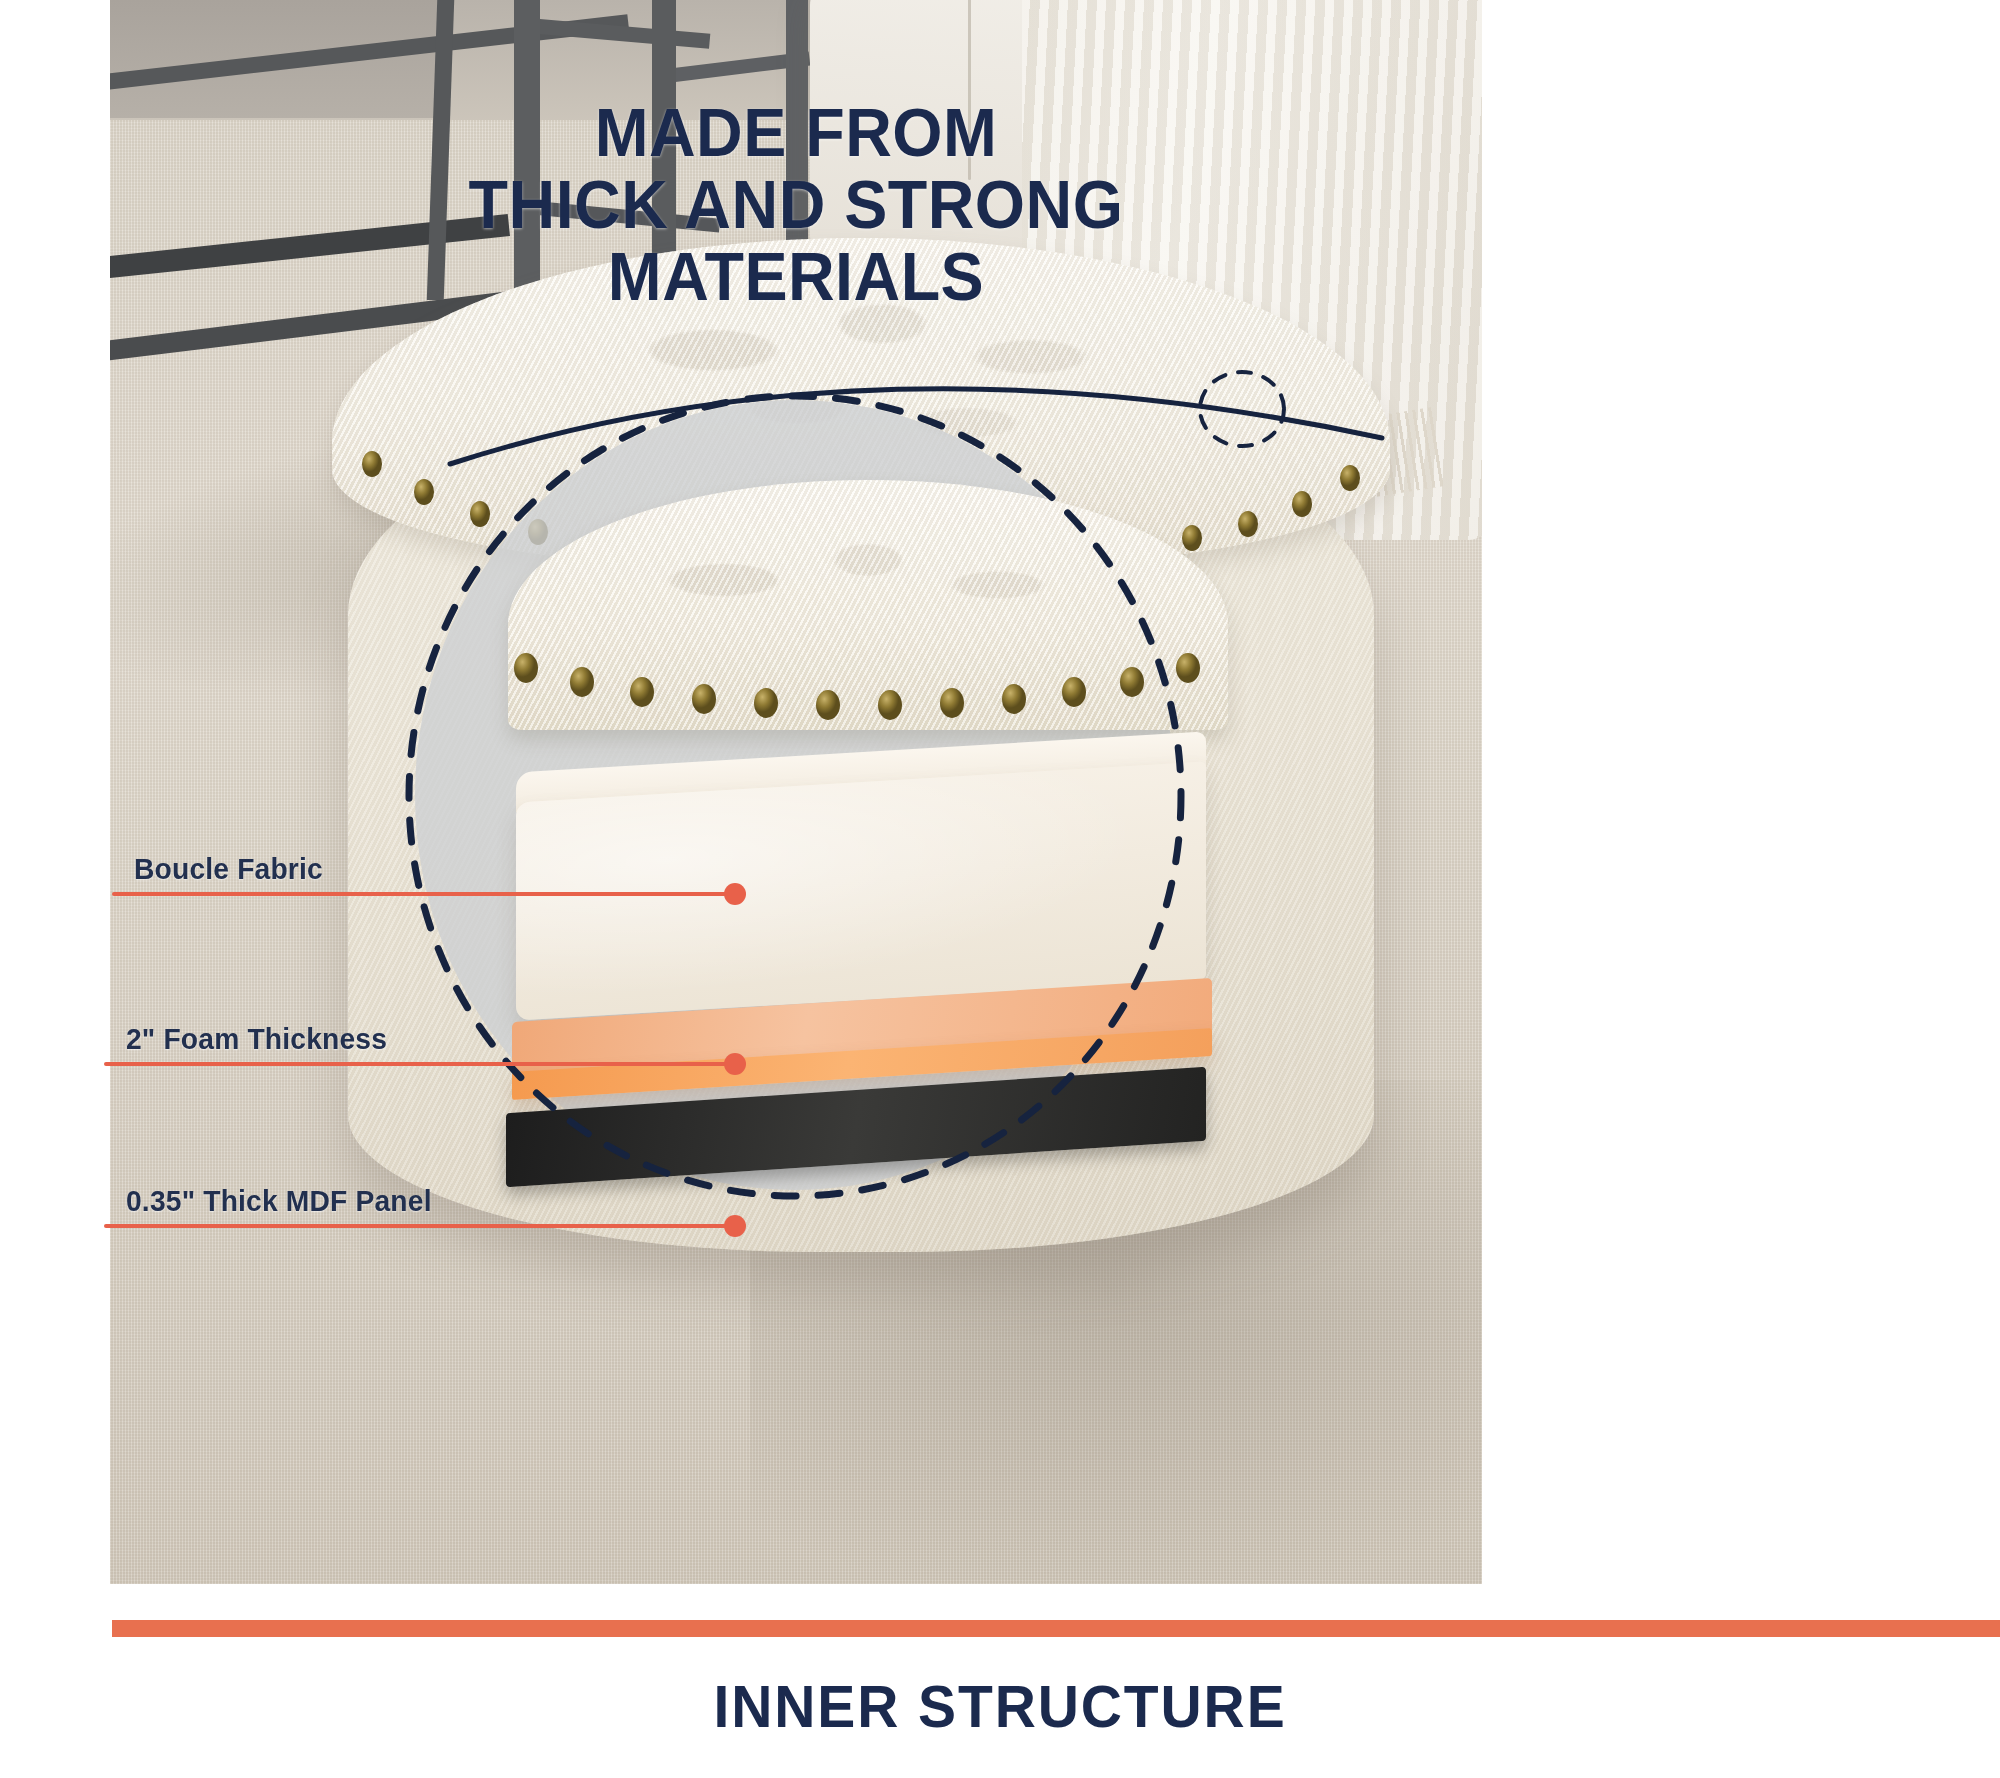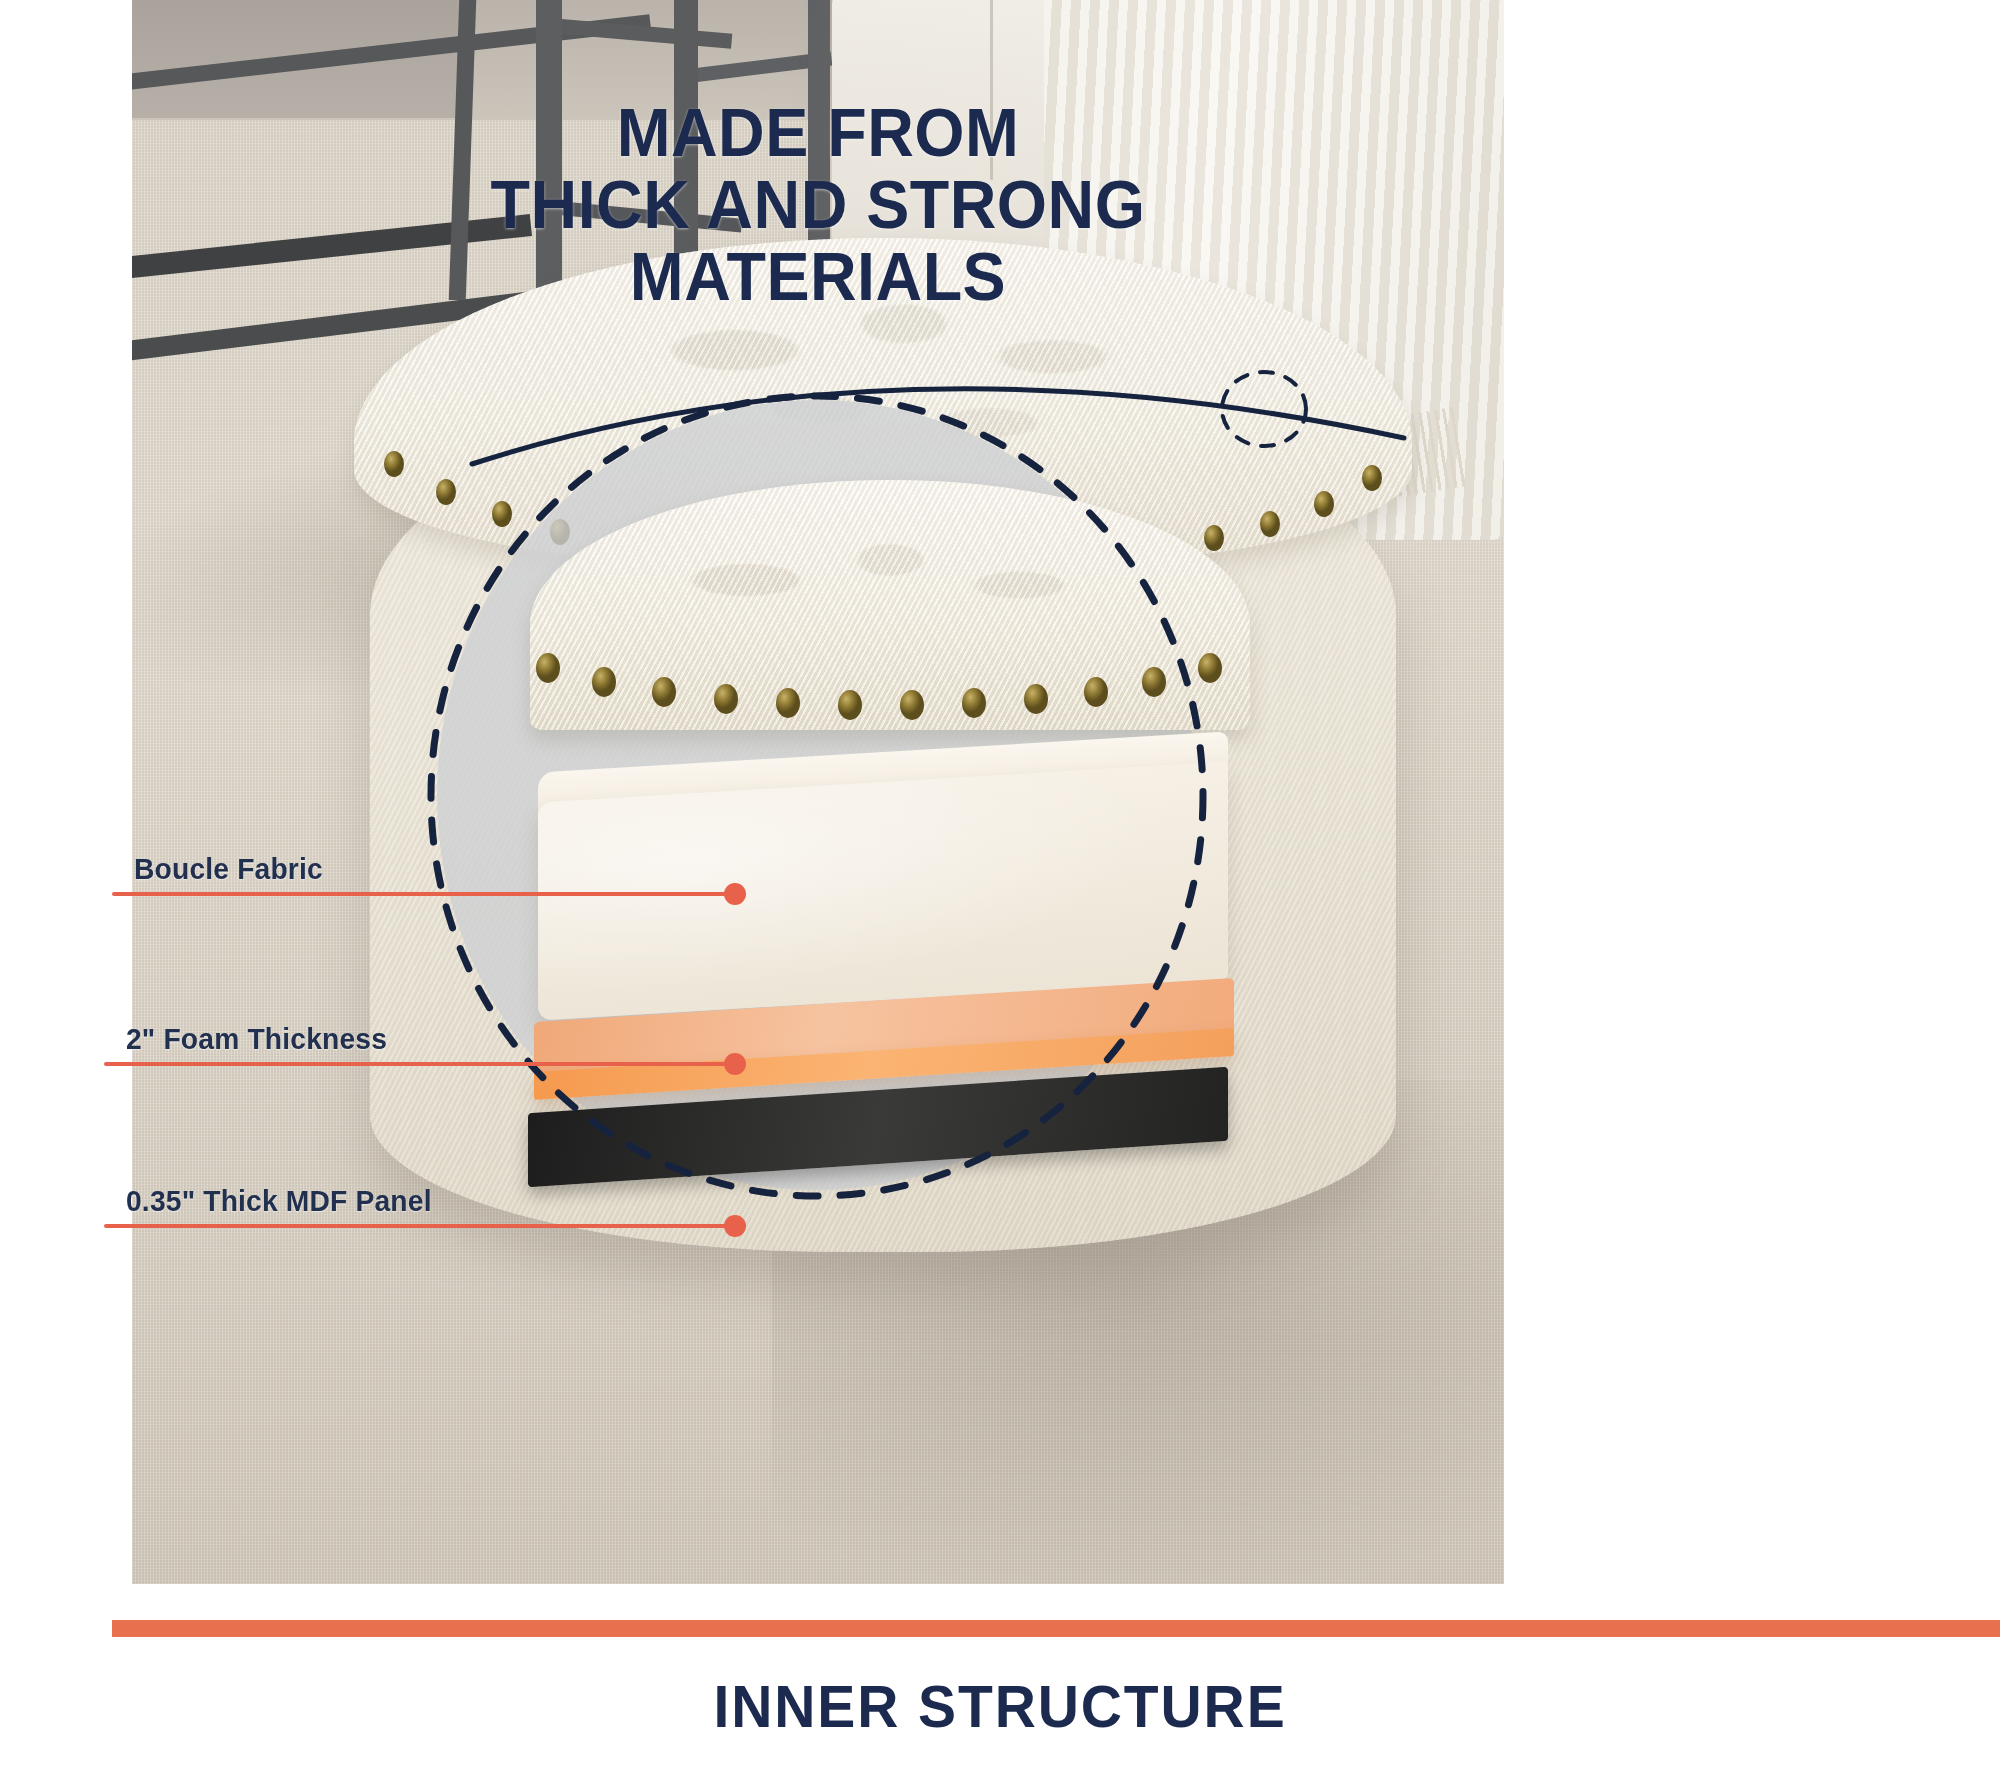--- a/index.html
+++ b/index.html
@@ -6,21 +6,21 @@
   html,body { background:#ffffff; }
   body {
     width:2000px; height:1778px;
     font-family:"Liberation Sans", sans-serif;
     position:relative; overflow:hidden;
   }
 
   
   .photo-panel{
     position:absolute; left:110px; top:0; width:1372px; height:1584px;
-    overflow:hidden; background:#fdba74;margin-left:22px;
+    overflow:hidden; background:#fdba74;
   }
 
   
   .bg-wall{
     position:absolute; inset:0;
     background:
       linear-gradient(180deg,#b9b3ab 0%, #cfc8bd 9%, #d8d1c6 14%, #d8d1c6 100%);
   }
   
   .bg-rug{

